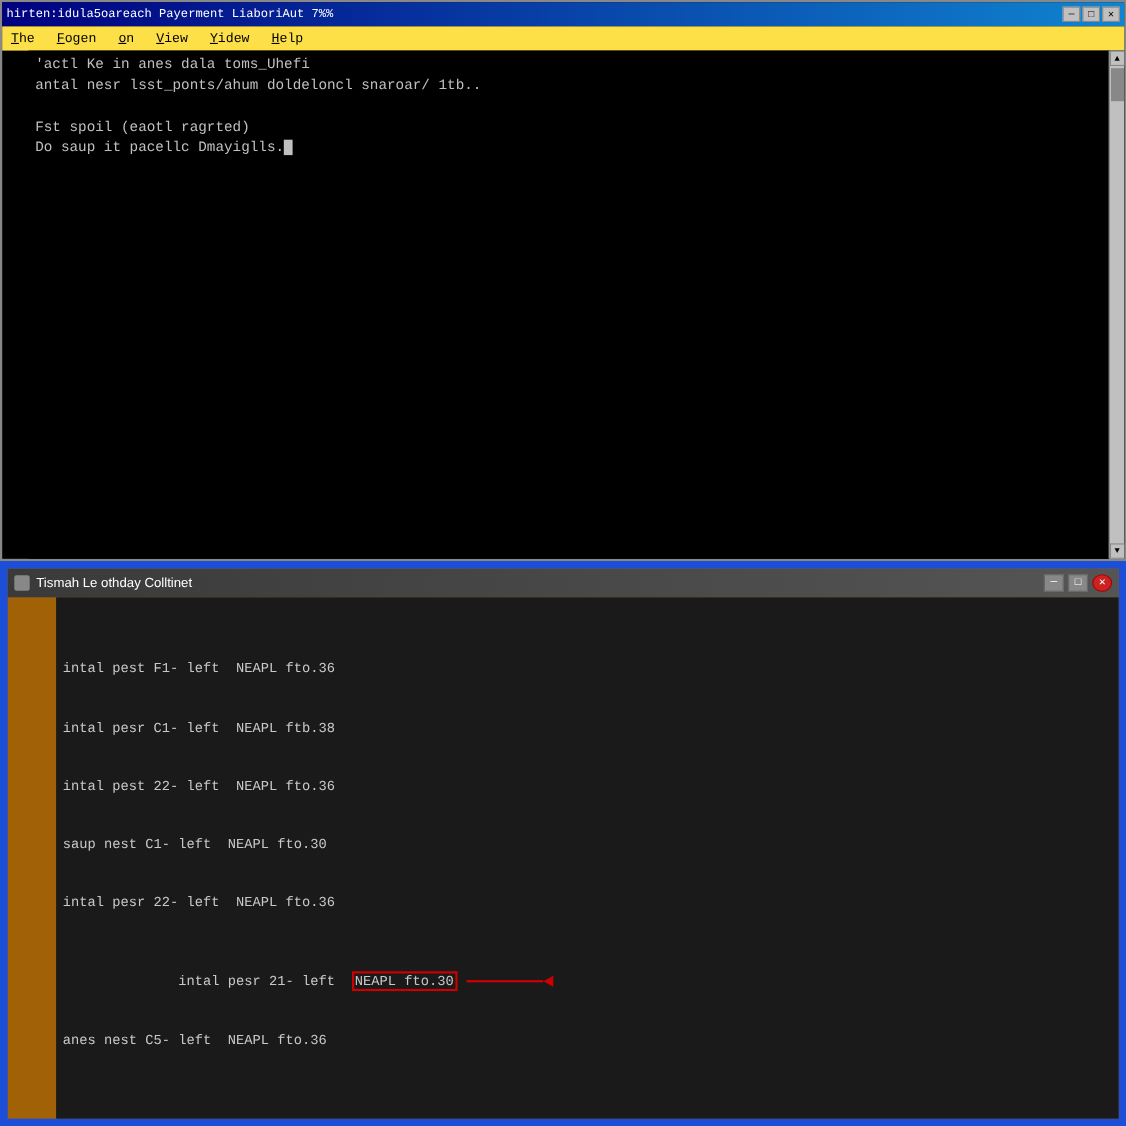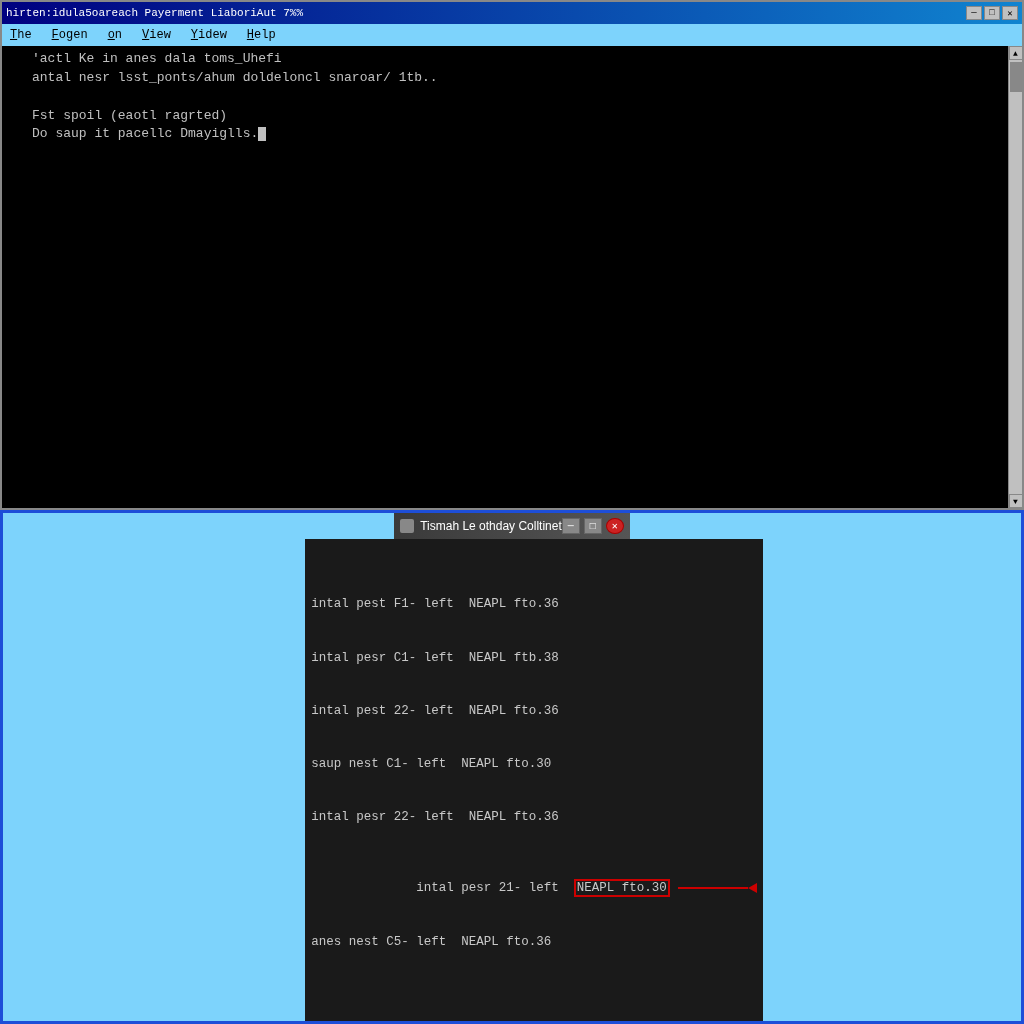--- a/index.html
+++ b/index.html
@@ -51,21 +51,21 @@
       border: 1px solid #888;
       display: flex;
       align-items: center;
       justify-content: center;
       font-size: 9px;
       cursor: pointer;
       color: #000;
     }
 
     .top-menubar {
-      background: #7dd3fc;
+      background: #fde047;
       height: 22px;
       display: flex;
       align-items: center;
       padding: 0 4px;
       gap: 12px;
       flex-shrink: 0;
     }
 
     .menu-item {
       font-size: 12px;
@@ -127,26 +127,25 @@
       width: 12px;
       height: 30px;
       background: #888;
       margin-top: 2px;
     }
 
     
     .bottom-window {
       width: 1024px;
       height: 514px;
-      background: #7dd3fc;
-      border: 3px solid #1d4ed8;
+      background: #a16207;
+      border: 7px solid #1d4ed8;
       display: flex;
       flex-direction: column;
       position: relative;
-      align-items: center;
     }
 
     .bottom-titlebar {
       background: linear-gradient(to right, #3a3a3a, #555);
       height: 26px;
       display: flex;
       align-items: center;
       justify-content: space-between;
       padding: 0 6px;
       flex-shrink: 0;

